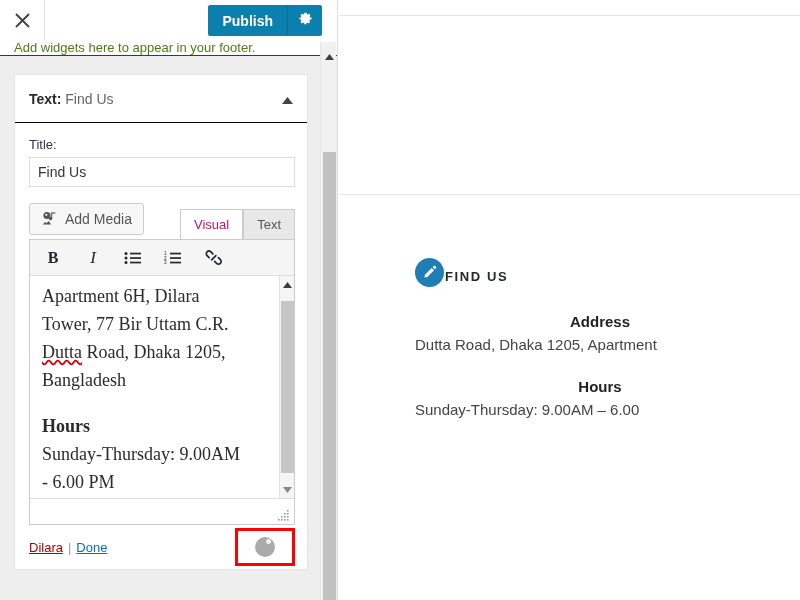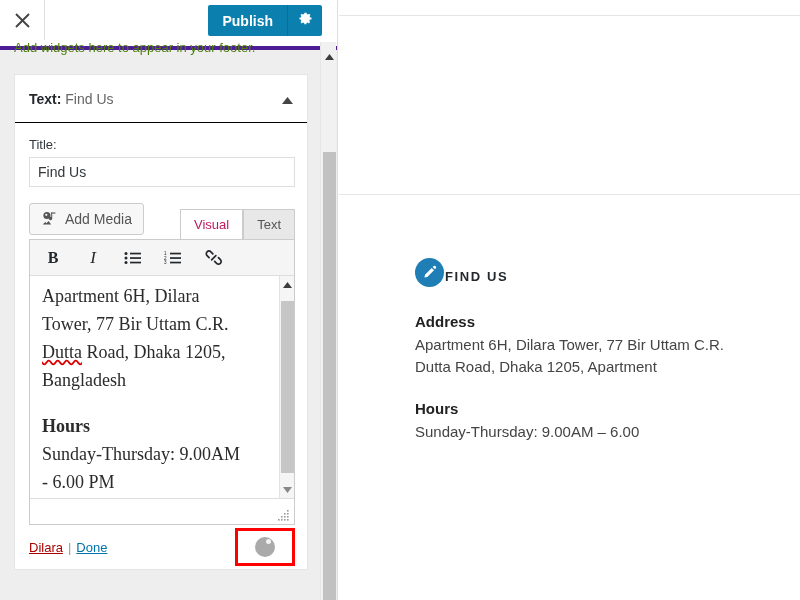--- a/index.html
+++ b/index.html
@@ -19,23 +19,23 @@
     position: absolute; left: 0; top: 0;
     width: 338px; height: 600px;
     background: #eee;
     border-right: 1px solid #ddd;
     overflow: hidden;
   }
 
   
   .cz-header {
     position: absolute; left: 0; top: 0;
-    width: 338px; height: 50px;
-    background: #fff;
-    border-bottom: 4px solid #4c1d95;
+    width: 338px; height: 56px;
+    background: #fff;
+    border-bottom: 1px solid #4c1d95;
   }
   .close-btn {
     position: absolute; left: 0; top: 0;
     width: 45px; height: 40px;
     display: flex; align-items: center; justify-content: center;
     border-right: 1px solid #ddd;
     background: #fff;
     cursor: pointer;
   }
   .close-btn svg { display: block; }
@@ -303,20 +303,21 @@
     color: #23282d;
     margin-left: 1px;
     align-self: flex-end;
     padding-bottom: 3px;
   }
 
   .pv-body { margin-top: 26px; }
   .pv-sub {
     font-size: 15px; font-weight: bold; color: #222;
     margin-bottom: 4px;
+    text-align: center;
   }
   .pv-text {
     font-size: 15px; color: #444; line-height: 22px;
   }
   .pv-gap { height: 22px; }
 </style>
 </head>
 <body>
 
 <div id="root">
@@ -499,21 +500,20 @@
         <span class="pencil-badge">
           <svg width="17" height="17" viewBox="0 0 20 20" aria-hidden="true">
             <path fill="#fff" d="M14.6 2.6a1.9 1.9 0 012.7 2.7l-.9.9-2.7-2.7.9-.9zM12.6 4.6l2.7 2.7-7.9 7.9-3.4.7.7-3.4 7.9-7.9z"></path>
           </svg>
         </span>
         <span class="pv-title">FIND US</span>
       </div>
 
       <div class="pv-body">
         <div class="pv-sub">Address</div>
-        <div class="pv-text">Apartment 6H, Dilara Tower, 77 Bir Uttam C.R.</div>
         <div class="pv-text">Dutta Road, Dhaka 1205, Apartment</div>
         <div class="pv-gap"></div>
         <div class="pv-sub">Hours</div>
         <div class="pv-text">Sunday-Thursday: 9.00AM –  6.00</div>
       </div>
     </div>
 
   </div>
 
 </div>

